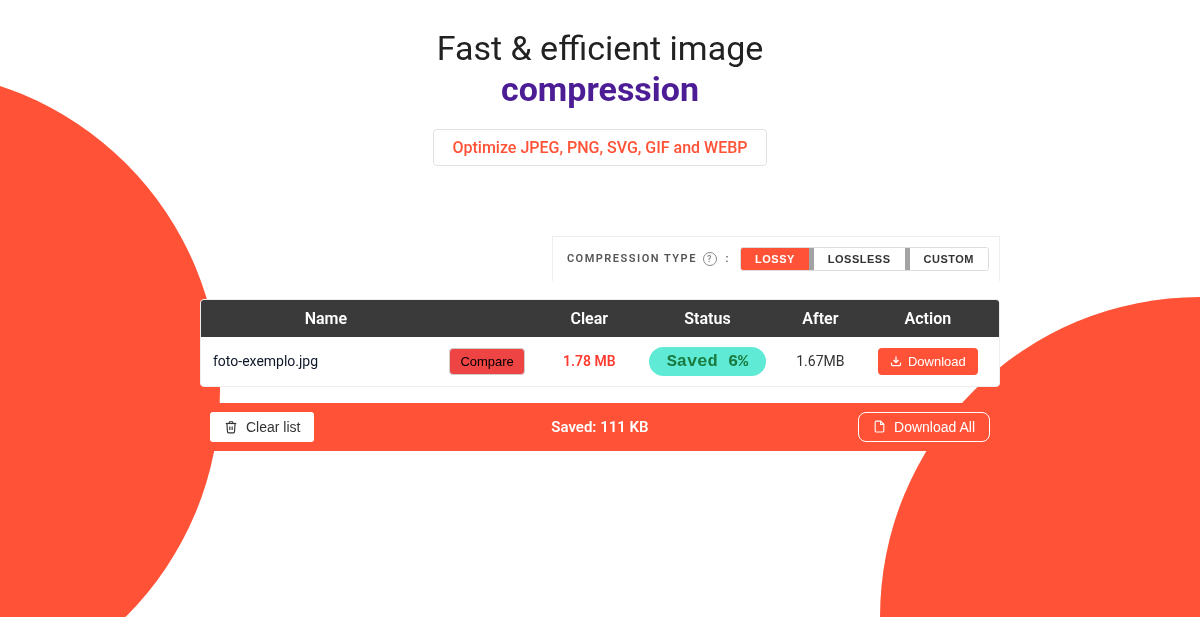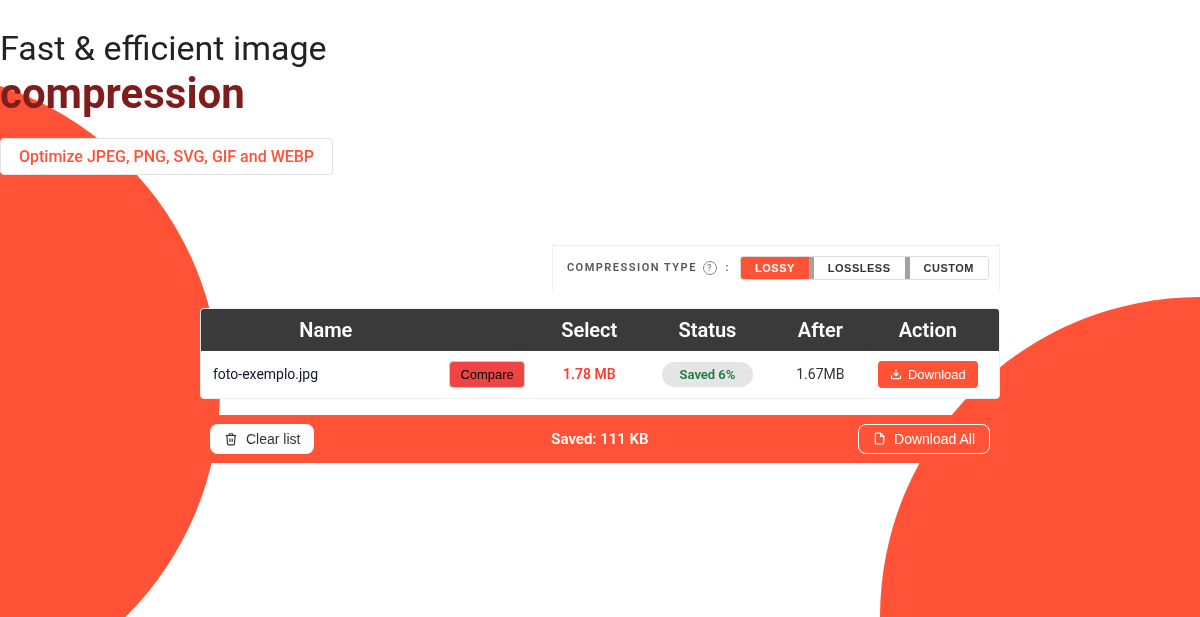--- a/index.html
+++ b/index.html
@@ -29,31 +29,31 @@
     bottom: -320px;
     width: 640px;
     height: 640px;
     background: #ff5236;
     border-radius: 50%;
     z-index: 0;
   }
 
   .content { position: relative; z-index: 1; }
 
-  .hero { padding-top: 28px; }
+  .hero { text-align: center; padding-top: 28px; }
   .hero-title {
     font-size: 34px;
     font-weight: 400;
     color: #222;
     line-height: 1.2;
   }
   .hero-title-strong {
-    font-size: 42px;
+    font-size: 34px;
     font-weight: 700;
-    color: #7f1d1d;
+    color: #4c1d95;
     display: block;
   }
   .subtitle-pill {
     display: inline-block;
     margin-top: 20px;
     padding: 8px 18px;
     border: 1px solid #e2e2e2;
     border-radius: 4px;
     color: #ff5236;
     font-size: 16px;
@@ -145,21 +145,21 @@
     border-radius: 4px;
     overflow: hidden;
     background:#fff;
   }
   .thead {
     display: grid;
     grid-template-columns: 2.1fr 0.9fr 1fr 1.2fr 0.9fr 1.1fr;
     background: #3a3a3a;
     color: #fff;
     font-weight: 600;
-    font-size: 20px;
+    font-size: 16px;
     padding: 9px 12px;
     align-items: center;
   }
   .thead > div { text-align: center; }
   .thead > div:first-child { text-align: center; }
 
   .trow {
     display: grid;
     grid-template-columns: 2.1fr 0.9fr 1fr 1.2fr 0.9fr 1.1fr;
     padding: 10px 12px;
@@ -173,26 +173,27 @@
     border: 1px solid #ccc;
     background: #ef4444;
     border-radius: 4px;
     padding: 5px 10px;
     font-size: 13px;
     cursor: pointer;
   }
   .before-val { color: #ff3b2f; font-weight: 600; }
   .status-pill {
     display: inline-block;
-    background: #e5e5e5;
+    background: #5eead4;
     color: #1a7a3f;
     font-weight: 600;
-    font-size: 13px;
+    font-size: 17px;
     padding: 5px 18px;
     border-radius: 20px;
+    font-family: Liberation Mono, monospace;
   }
   .after-val { color:#333; }
   .dl-btn {
     background: #ff5236;
     color: #fff;
     border: none;
     border-radius: 4px;
     padding: 6px 12px;
     font-size: 13px;
     font-weight: 500;
@@ -207,21 +208,21 @@
     display: grid;
     grid-template-columns: 1fr auto 1fr;
     align-items: center;
     padding: 9px 10px;
     color: #fff;
   }
   .clear-btn {
     background: #fff;
     color: #333;
     border: none;
-    border-radius: 8px;
+    border-radius: 3px;
     padding: 7px 14px;
     font-size: 14px;
     cursor: pointer;
     display:inline-flex;align-items:center;gap:8px;
     justify-self:start;
   }
   .saved-text { font-weight: 600; font-size: 15px; text-align:center; }
   .dl-all-btn {
     background: transparent;
     color: #fff;
@@ -262,21 +263,21 @@
         <button>LOSSLESS</button>
         <button>CUSTOM</button>
       </div>
     </div>
 
 
     <div class="table-wrap">
       <div class="thead">
         <div>Name</div>
         <div></div>
-        <div>Select</div>
+        <div>Clear</div>
         <div>Status</div>
         <div>After</div>
         <div>Action</div>
       </div>
       <div class="trow">
         <div>foto-exemplo.jpg</div>
         <div>
           <button class="compare-btn">Compare</button>
         </div>
         <div class="before-val">1.78 MB</div>

